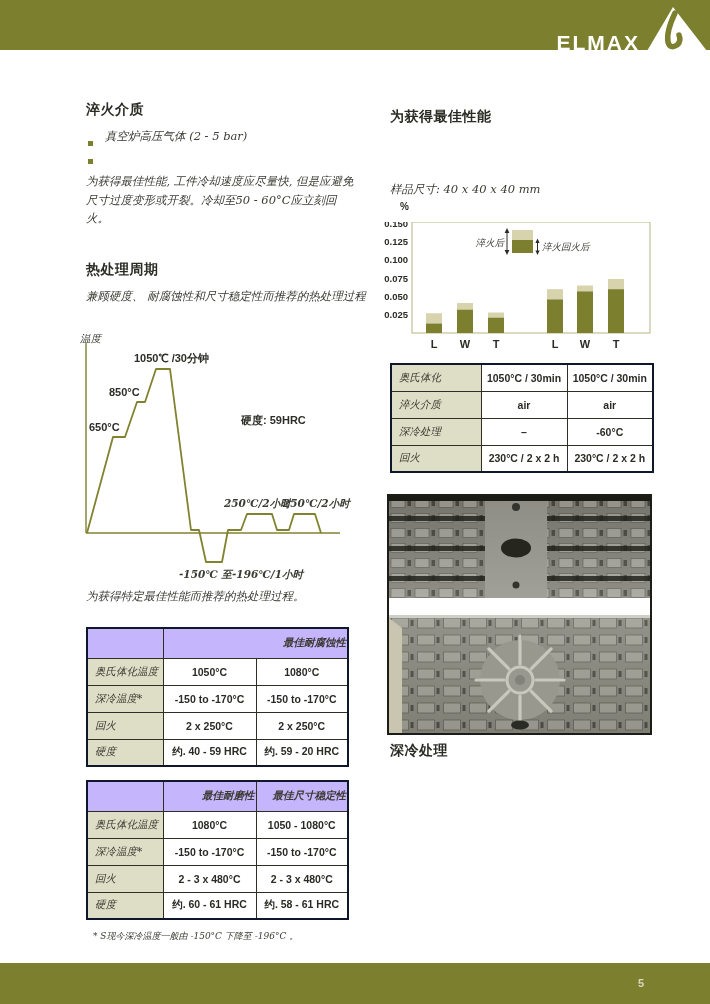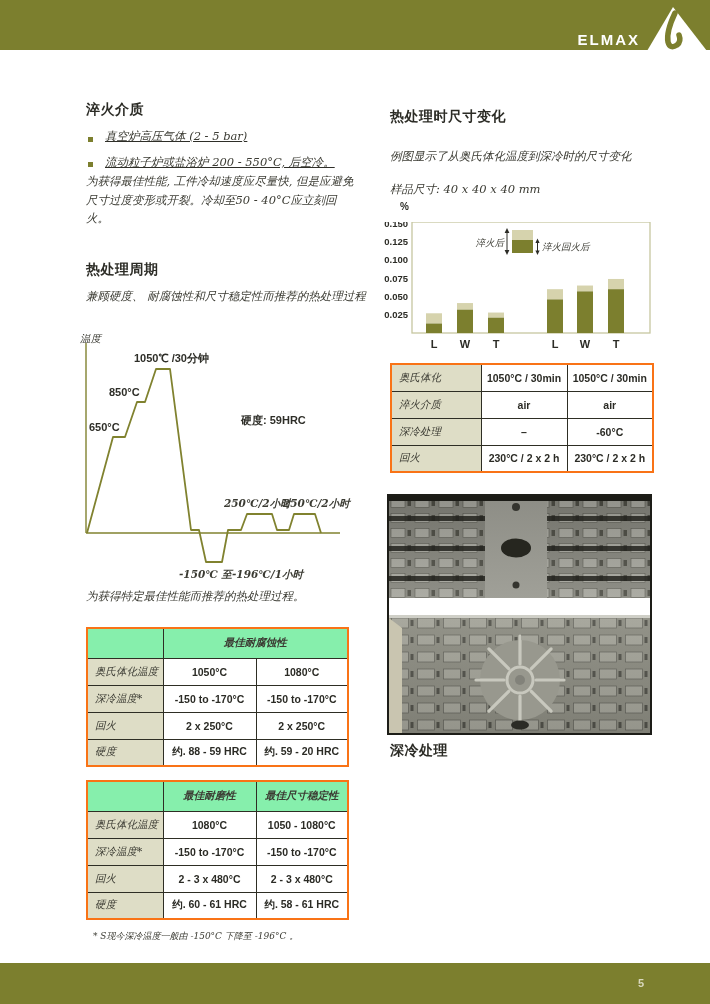--- a/index.html
+++ b/index.html
@@ -4,36 +4,36 @@
 <style>
   html,body{margin:0;padding:0;background:#ffffff;}
   .page{position:relative;width:710px;height:1004px;background:#ffffff;overflow:hidden;
         font-family:"Liberation Sans",sans-serif;color:#2e2e28;}
   .abs{position:absolute;}
   
   .bar{position:absolute;left:0;width:710px;background:#7c7f2e;}
   .bar.top{top:0;height:50px;}
   .bar.bottom{top:963px;height:41px;}
   .brand{position:absolute;top:31px;right:70px;color:#ffffff;font-weight:bold;
-         font-size:15px;letter-spacing:2px;}
+         font-size:21px;letter-spacing:2px;}
   .pagenum{position:absolute;top:977px;right:66px;color:#d9d8bd;font-weight:bold;font-size:11px;}
   
   .h1{font-weight:bold;font-size:14px;color:#2c2c26;letter-spacing:0.5px;}
   .cjk{font-family:"DejaVu Serif",serif;font-style:italic;font-size:11.5px;
        color:#3b3b33;line-height:1.62;}
   .nowrap{white-space:nowrap;}
-  .bullet-row{display:flex;align-items:center;margin-bottom:7px;text-decoration:underline;}
+  .bullet-row{display:flex;align-items:flex-end;margin-bottom:7px;}
   .bullet-sq{width:5px;height:5px;background:#7c7f2e;margin:6px 12px 0 2px;flex:none;}
   
-  table.ht{border-collapse:collapse;table-layout:fixed;border:2px solid #f97316;}
+  table.ht{border-collapse:collapse;table-layout:fixed;border:2px solid #0f172a;}
   table.ht td{border:1px solid #2e2e24;overflow:hidden;}
   td.lblc{background:#deddc6;font-family:"DejaVu Serif",serif;font-style:italic;
           font-size:10.5px;color:#3b3b33;padding-left:7px;}
-  td.headc{background:#86efac;font-family:"DejaVu Serif",serif;font-style:italic;font-weight:bold;
-           font-size:10.5px;color:#3b3b33;text-align:center;}
+  td.headc{background:#c4b5fd;font-family:"DejaVu Serif",serif;font-style:italic;font-weight:bold;
+           font-size:10.5px;color:#3b3b33;text-align:right;}
   td.valc{background:#ffffff;font-weight:bold;font-size:10.5px;color:#2b2b25;text-align:center;}
   tr.hrow{height:30px;} tr.drow{height:27px;}
   .footnote{font-family:"DejaVu Serif",serif;font-style:italic;font-size:9px;color:#3b3b33;margin-left:13px;}
   
   .ax-lab{font:italic 10.5px "DejaVu Serif",serif;fill:#3b3b33;}
   .num-lab{font:bold 11px "Liberation Sans",sans-serif;fill:#2e2e28;}
   .cyc-lab{font:italic bold 10.5px "DejaVu Serif",serif;fill:#3b3b33;}
   .tick{font:bold 9.5px "Liberation Sans",sans-serif;fill:#2c2c26;}
   .xlab{font:bold 11px "Liberation Sans",sans-serif;fill:#2c2c26;}
   .legend-t{font:italic 9.5px "DejaVu Serif",serif;fill:#3b3b33;}
@@ -54,25 +54,24 @@
 
   <div class="abs h1" style="left:86px;top:101px">淬火介质</div>
 
   <div class="abs" style="left:86px;top:127px;width:272px">
     <div class="bullet-row">
       <span class="bullet-sq"></span>
       <span class="cjk nowrap">真空炉高压气体 (2 - 5 bar)</span>
     </div>
     <div class="bullet-row">
       <span class="bullet-sq"></span>
-      <span class="cjk nowrap">流动粒子炉或盐浴炉 200 - 550°C, 后空冷。</span>
     </div>
   </div>
 
-  <div class="abs cjk" style="left:86px;top:172px;width:268px">为获得最佳性能, 工件冷却速度应尽量快, 但是应避免尺寸过度变形或开裂。冷却至50 - 40°C应立刻回火。</div>
+  <div class="abs cjk" style="left:86px;top:172px;width:268px">为获得最佳性能, 工件冷却速度应尽量快, 但是应避免尺寸过度变形或开裂。冷却至50 - 60°C应立刻回火。</div>
 
   <div class="abs h1" style="left:86px;top:261px">热处理周期</div>
   <div class="abs cjk nowrap" style="left:86px;top:287px">兼顾硬度、 耐腐蚀性和尺寸稳定性而推荐的热处理过程</div>
 
   <svg class="abs" style="left:78px;top:334px" width="285" height="255" viewBox="0 0 285 255">
     <line x1="8" y1="9" x2="8" y2="199" stroke="#80822f" stroke-width="1.4"></line>
     <line x1="8" y1="199" x2="262" y2="199" stroke="#80822f" stroke-width="1.4"></line>
     <polyline points="9,199 35,103 47,103 59,68 67,68 78,35 92,35 113,196 121,196 128,228 144,228 150,196 163,196 169,180 194,180 199,196 211,196 216,180 237,180 243,199" fill="none" stroke="#80822f" stroke-width="1.8" stroke-linejoin="round"></polyline>
     <text x="2" y="8" class="ax-lab">温度</text>
     <text x="56" y="28" class="num-lab">1050℃ /30分钟</text>
@@ -107,21 +106,21 @@
       <td class="valc">-150 to -170°C</td>
       <td class="valc">-150 to -170°C</td>
     </tr>
     <tr class="drow">
       <td class="lblc">回火</td>
       <td class="valc">2 x 250°C</td>
       <td class="valc">2 x 250°C</td>
     </tr>
     <tr class="drow">
       <td class="lblc">硬度</td>
-      <td class="valc">约. 88 - 59 HRC</td>
+      <td class="valc">约. 40 - 59 HRC</td>
       <td class="valc">约. 59 - 20 HRC</td>
     </tr>
   </tbody>
     </table>
 
   <table class="ht abs" style="left:86px;top:780px;width:261px">
     <colgroup>
         <col style="width:76px">
         <col style="width:93px">
         <col style="width:92px">
@@ -150,22 +149,21 @@
     <tr class="drow">
       <td class="lblc">硬度</td>
       <td class="valc">约. 60 - 61 HRC</td>
       <td class="valc">约. 58 - 61 HRC</td>
     </tr>
   </tbody>
     </table>
 
   <div class="abs footnote nowrap" style="left:80px;top:930px">* S现今深冷温度一般由 -150°C 下降至 -196°C 。</div>
 
-  <div class="abs h1" style="left:390px;top:108px">热处理时尺寸变化</div>
-  <div class="abs cjk nowrap" style="left:390px;top:147px">例图显示了从奥氏体化温度到深冷时的尺寸变化</div>
+  <div class="abs h1" style="left:390px;top:108px">为获得最佳性能</div>
   <div class="abs cjk nowrap" style="left:390px;top:180px">样品尺寸: 40 x 40 x 40 mm</div>
 
   <div class="abs pct" style="left:400px;top:201px">%</div>
 
   <svg id="dim-chart" class="abs" style="left:380px;top:222px" width="280" height="135" viewBox="0 0 280 135">
     <rect x="32" y="0" width="238" height="111" fill="#ffffff" stroke="#c6c6a0" stroke-width="1.3"></rect>
 
     <rect x="132" y="8" width="21" height="10" fill="#d6d3ad"></rect>
     <rect x="132" y="18" width="21" height="13" fill="#7c7f2e"></rect>
     <g stroke="#2c2c26" stroke-width="1">

